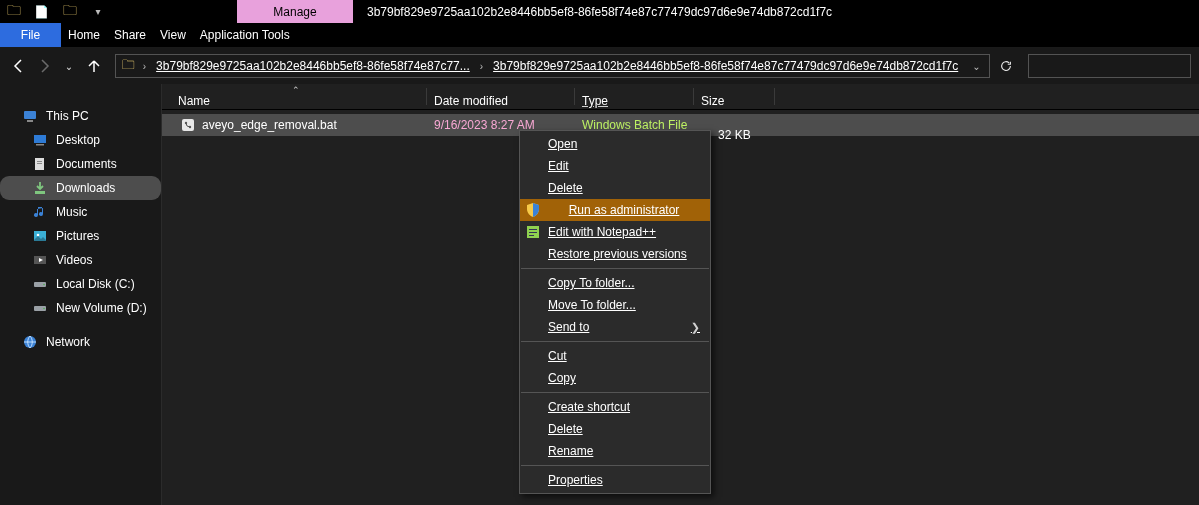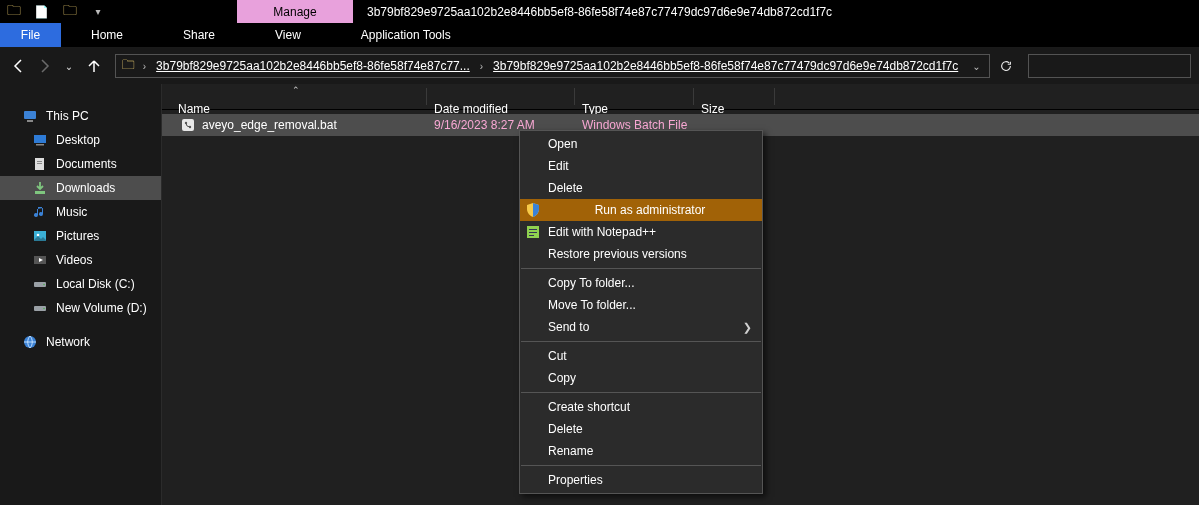--- a/index.html
+++ b/index.html
@@ -12,63 +12,63 @@
   .titlebar .folder-glyph { color: #f8d775; font-size: 14px; }
   .titlebar .doc-glyph { font-size: 12px; filter: brightness(1.4); }
   .titlebar .ribbon-tab { width: 116px; display: flex; flex-direction: column; align-items: center; justify-content: center; background: #e8a1dc; color: #000; margin-left: 125px; }
   .titlebar .ribbon-tab span { color: #000; font-size: 12px; }
   .titlebar .wintitle { display: flex; align-items: center; padding-left: 14px; }
   .titlebar .wintitle span { color: #fff; font-size: 12px; white-space: nowrap; }
 
   
   .menubar { height: 25px; background: #000; display: flex; align-items: stretch; border-bottom: 1px solid #1a1a1a; }
   .menubar .file { width: 61px; background: #2d6cdf; display: flex; align-items: center; justify-content: center; }
-  .menubar .item { padding: 0 30px; display: flex; align-items: center; color: #fff; justify-content: flex-end; }
+  .menubar .item { padding: 0 7px; display: flex; align-items: center; color: #fff; justify-content: flex-end; }
 
   
   .navrow { height: 36px; background: #191919; display: flex; align-items: center; padding: 0 8px; gap: 4px; }
   .nav-btn { width: 24px; height: 24px; display: flex; align-items: center; justify-content: center; color: #fff; font-size: 14px; }
   .nav-btn.disabled { color: #6a6a6a; }
   .addressbar { flex: 1; height: 24px; border: 1px solid #535353; background: #191919; display: flex; align-items: center; margin-left: 6px; }
   .addressbar .seg { display: flex; align-items: center; height: 100%; padding: 0 6px; color: #fff; white-space: nowrap; text-decoration: underline; }
   .addressbar .chev { color: #bdbdbd; padding: 0 4px; font-size: 10px; }
   .addressbar .foldicon { color: #f8d775; padding: 0 4px 0 6px; font-size: 13px; }
   .addressbar .drop { margin-left: auto; padding: 0 8px; color: #bdbdbd; font-size: 10px; }
   .refresh { width: 28px; height: 24px; display: flex; align-items: center; justify-content: center; color: #e8e8e8; font-size: 13px; }
   .searchbox { width: 184px; height: 24px; border: 1px solid #535353; background: #191919; margin-left: 6px; }
 
   
   .body { display: flex; height: calc(505px - 23px - 25px - 36px); }
   .sidebar { width: 162px; background: #191919; border-right: 1px solid #2b2b2b; padding-top: 20px; }
   .side-item { height: 24px; display: flex; align-items: center; padding-left: 22px; gap: 8px; }
   .side-item.child { padding-left: 32px; }
-  .side-item.selected { background: #4d4d4d; }
+  .side-item.selected { background: #4d4d4d; border-radius: 9px; }
   .side-item .ic { width: 16px; height: 16px; display: flex; align-items: center; justify-content: center; font-size: 13px; }
   .side-item span.lab { color: #fff; font-size: 12px; white-space: nowrap; }
   .side-gap { height: 10px; }
 
   .main { flex: 1; background: #202020; position: relative; }
   .cols { height: 26px; border-bottom: 1px solid #000; display: flex; align-items: center; position: relative; }
-  .col { color: #d0d0d0; font-size: 12px; position: absolute; top: 12px; height: 26px; display: flex; align-items: center; }
+  .col { color: #d0d0d0; font-size: 12px; position: absolute; top: 4px; height: 26px; display: flex; align-items: center; }
   .col.name { left: 16px; }
   .col.date { left: 272px; }
   .col.type { left: 420px; text-decoration: underline; }
   .col.size { left: 539px; }
   .col-sep { position: absolute; top: 4px; bottom: 4px; width: 1px; background: #3a3a3a; }
   .sort-ind { position: absolute; left: 130px; top: 1px; color: #d0d0d0; font-size: 9px; }
 
   .filerow { height: 22px; display: flex; align-items: center; background: #4d4d4d; position: relative; margin-top: 4px; }
   .filerow .ic { position: absolute; left: 18px; width: 16px; height: 16px; display:flex; align-items:center; justify-content:center; }
   .filerow .fname { position: absolute; left: 40px; color: #fff; }
   .filerow .fdate { position: absolute; left: 272px; color: #f9a8d4; }
-  .filerow .ftype { position: absolute; left: 420px; color: #f9a8d4; }
+  .filerow .ftype { position: absolute; left: 420px; color: #bef264; }
   .filerow .fsize { position: absolute; left: 556px; color: #fff; margin-top: 20px; }
 
   
-  .ctxmenu { position: absolute; left: 519px; top: 130px; width: 244px; background: #2b2b2b; border: 1px solid #555; box-shadow: 3px 3px 6px rgba(0,0,0,.6); padding: 2px 0; }
+  .ctxmenu { position: absolute; left: 519px; top: 130px; width: 192px; background: #2b2b2b; border: 1px solid #555; box-shadow: 3px 3px 6px rgba(0,0,0,.6); padding: 2px 0; text-decoration: underline; }
   .ctx-item { height: 22px; display: flex; align-items: center; padding-left: 28px; padding-right: 10px; position: relative; }
   .ctx-item:hover, .ctx-item.hover { background: #a16207; justify-content: center; }
   .ctx-item span { color: #fff; font-size: 12px; }
   .ctx-item .sub { margin-left: auto; color: #d0d0d0; font-size: 11px; }
   .ctx-item .cicon { position: absolute; left: 4px; width: 18px; height: 18px; display:flex; align-items:center; justify-content:center; }
   .ctx-sep { height: 1px; background: #555; margin: 3px 1px; }
 
   
   svg { display: block; }
 </style>

